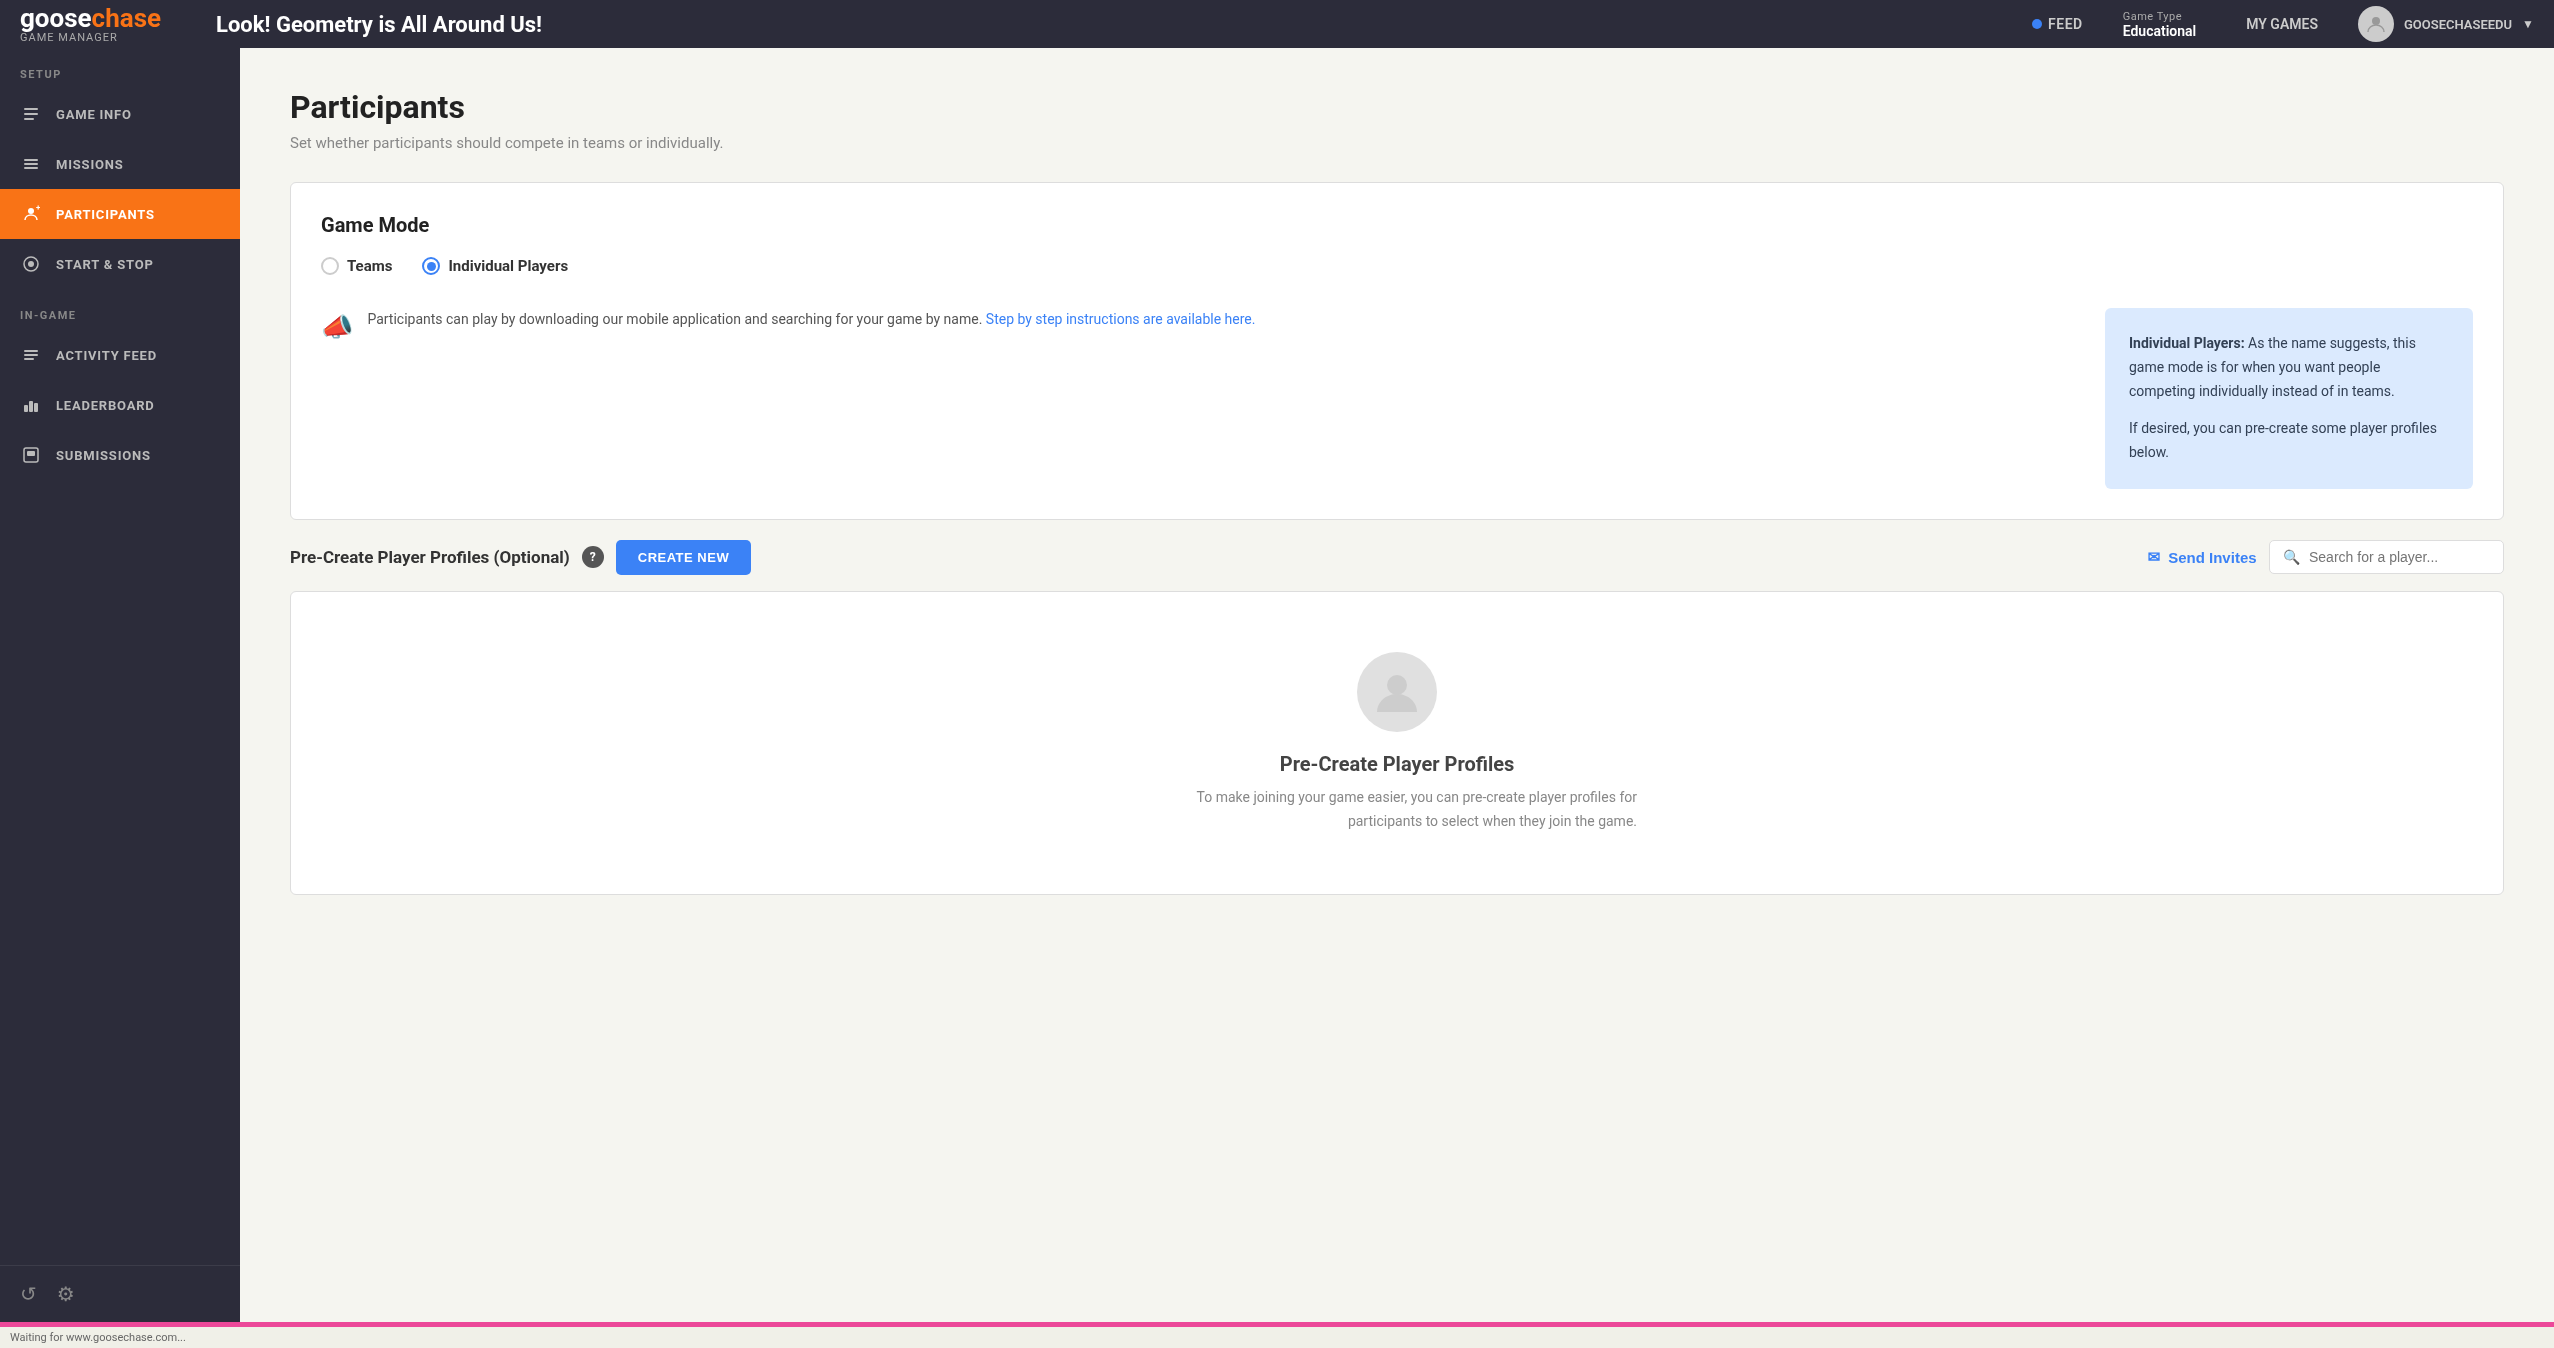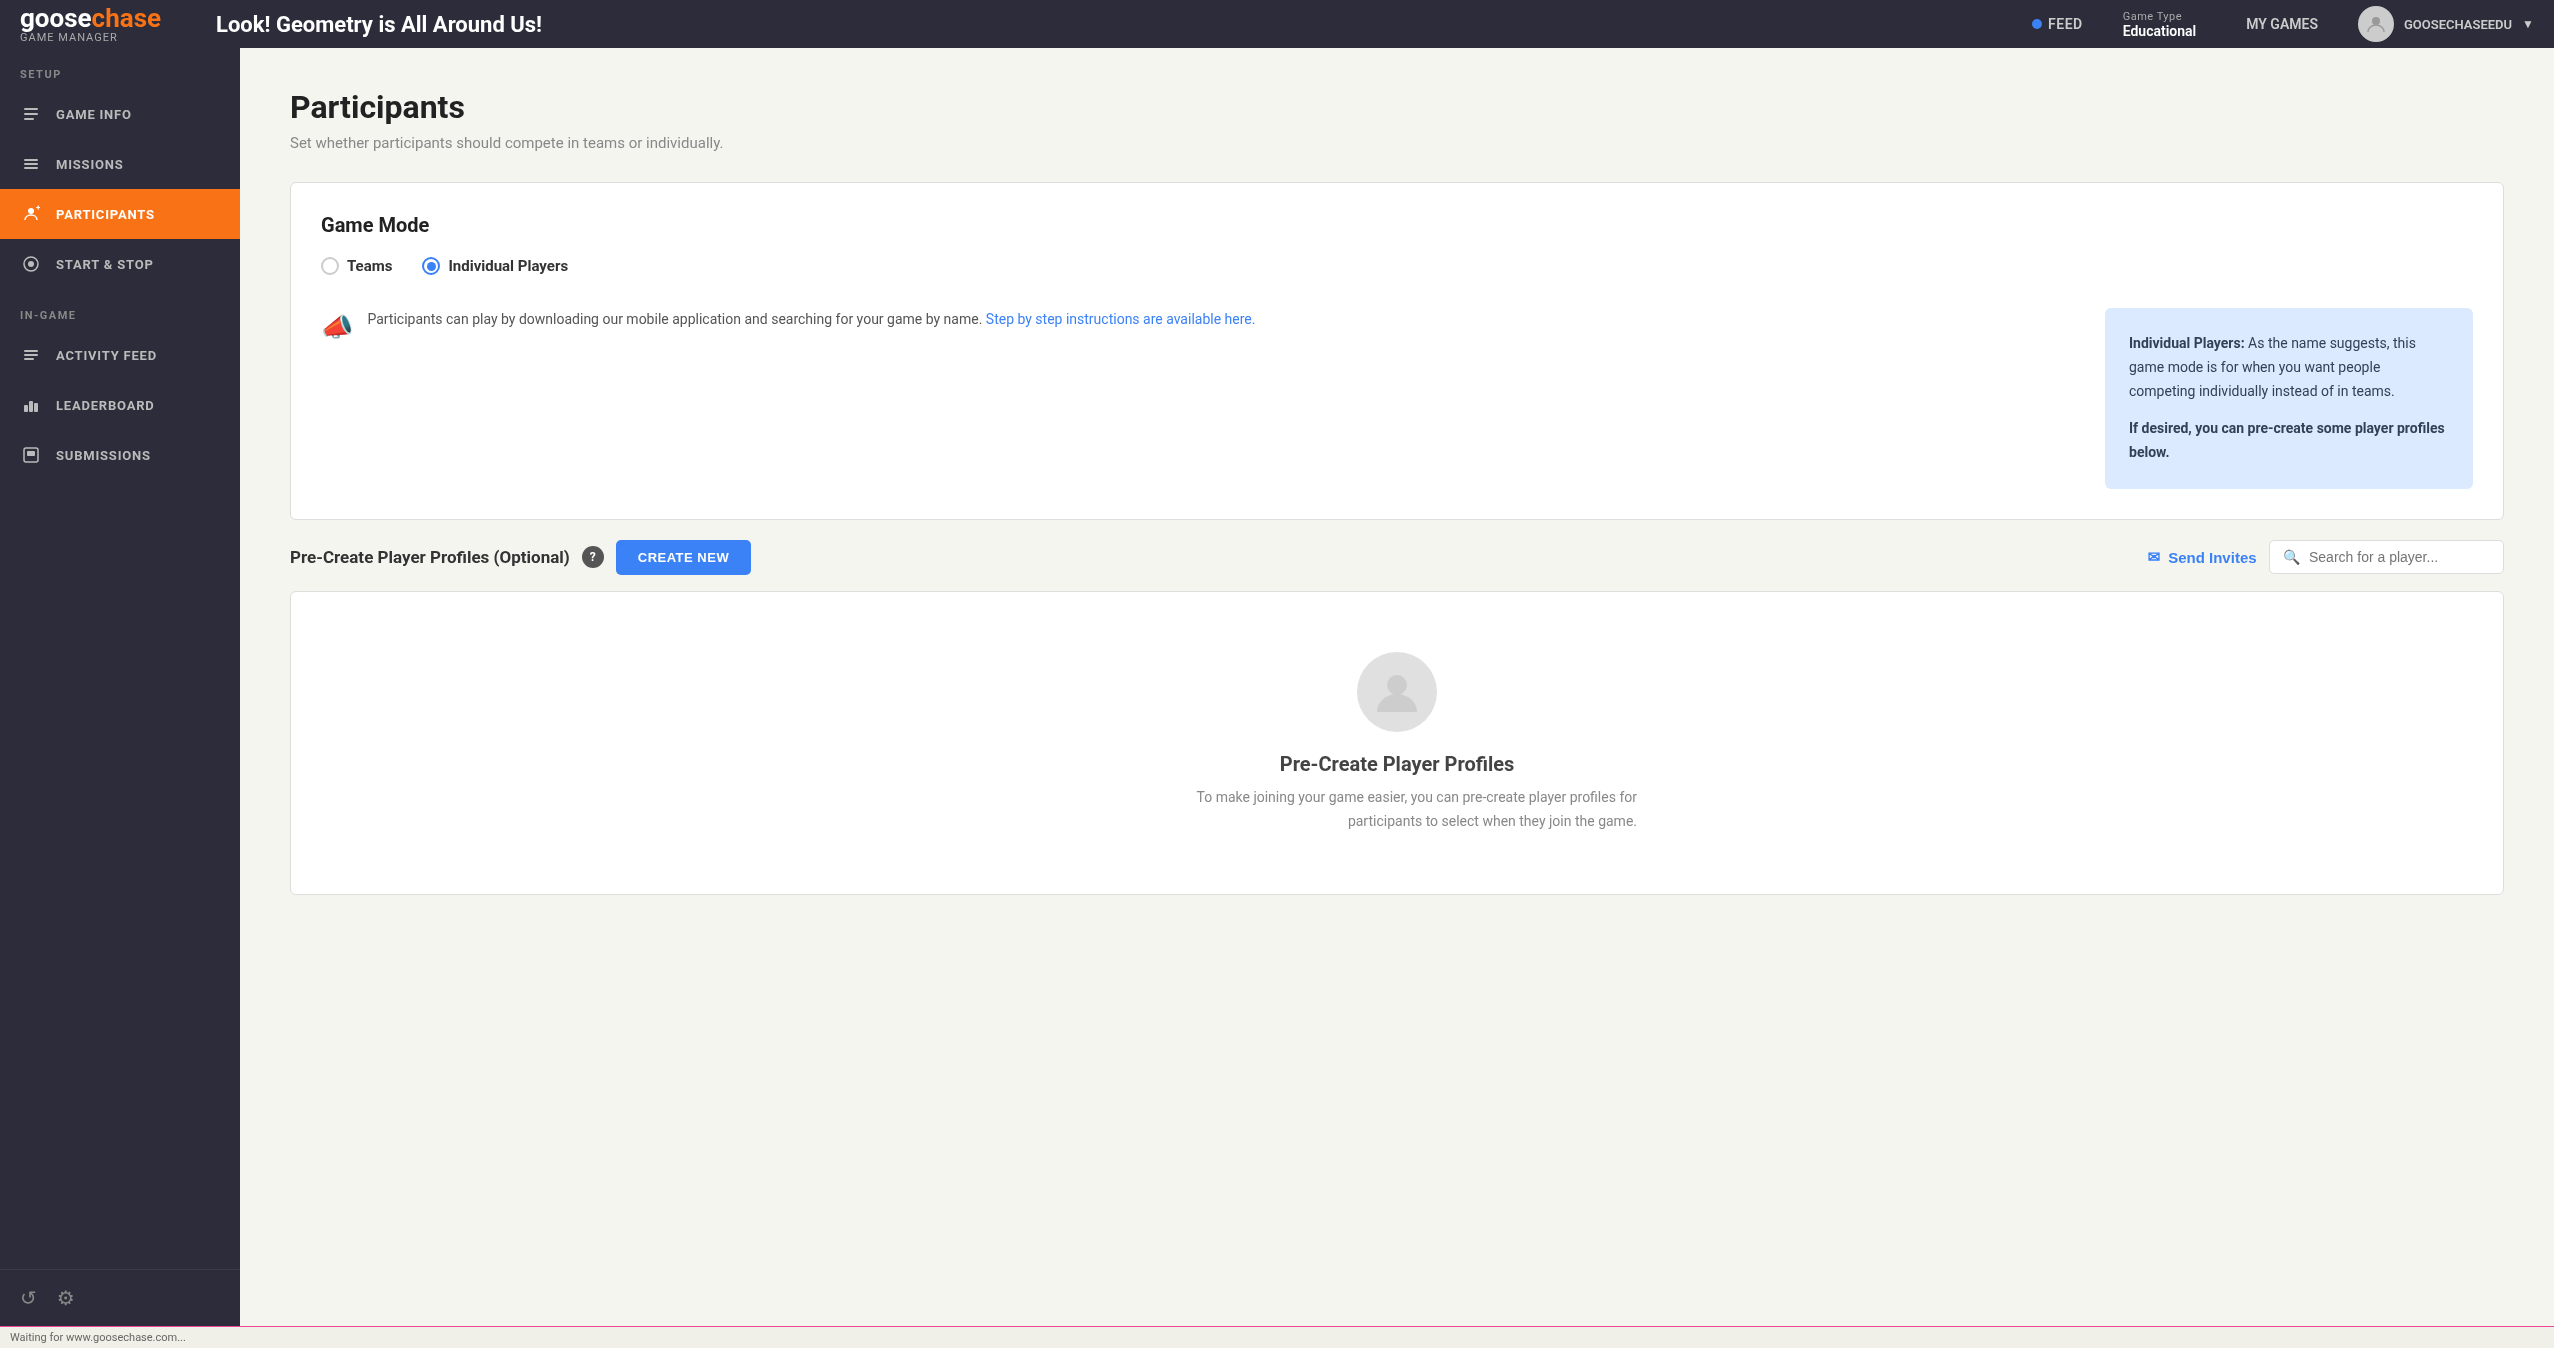--- a/index.html
+++ b/index.html
@@ -160,21 +160,21 @@
     .sidebar-bottom-icon {
       color: #888;
       font-size: 20px;
       cursor: pointer;
     }
     .status-bar {
       background: #f0f0e8;
       color: #666;
       font-size: 11px;
       padding: 4px 10px;
-      border-top: 1px solid #ec4899;
+      border-top: 5px solid #ec4899;
     }
 
     
     .content-area {
       flex: 1;
       overflow-y: auto;
       padding: 40px 50px;
       background: #f5f5f0;
     }
     .page-title {
@@ -281,21 +281,21 @@
       font-size: 14px;
       color: #334155;
       line-height: 1.7;
     }
     .tooltip-box strong {
       font-weight: 700;
     }
     .tooltip-paragraph {
       margin-bottom: 14px;
     }
-    .tooltip-paragraph:last-child { margin-bottom: 0; font-weight: bold; }
+    .tooltip-paragraph:last-child { margin-bottom: 0; }
 
     
     .pre-create-header {
       display: flex;
       align-items: center;
       gap: 12px;
       margin-bottom: 16px;
       flex-wrap: wrap;
     }
     .pre-create-title {

